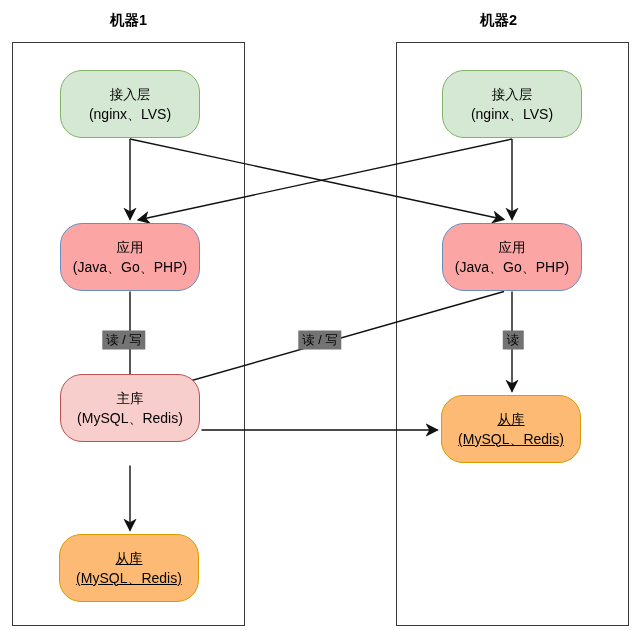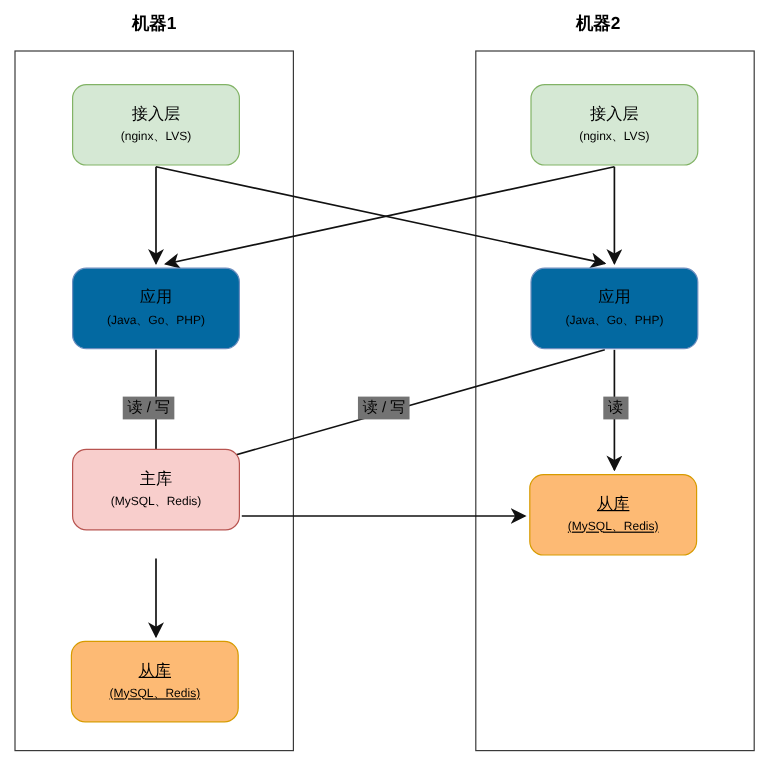--- a/index.html
+++ b/index.html
@@ -38,35 +38,35 @@
   #machine2-label { left: 382px; }
 
   
   svg.edges { position: absolute; left: 0; top: 0; width: 640px; height: 640px; }
   svg.edges line { stroke: #111111; stroke-width: 1.4; }
 
   
   .node {
     position: absolute;
     width: 140px; height: 68px;
-    border-radius: 12px;
+    border-radius: 22px;
     border: 1.5px solid;
     box-sizing: border-box;
     display: flex;
     flex-direction: column;
     align-items: center;
     justify-content: center;
     gap: 1px;
     text-align: center;
   }
   .node .node-title { font-size: 13.5px; line-height: 19px; }
-  .node .node-sub   { font-size: 10px; line-height: 19px; }
+  .node .node-sub   { font-size: 14px; line-height: 19px; }
 
   .node.access { background: #d5e8d4; border-color: #82b366; }
-  .node.app    { background: #0369a1; border-color: #6c8ebf; }
+  .node.app    { background: #fca5a5; border-color: #6c8ebf; }
   .node.master { background: #f8cecc; border-color: #b85450; }
   .node.slave  { background: #fdba74; border-color: #d79b00; text-decoration: underline; }
 
   #m1-access { left: 60px;  top: 70px; }
   #m2-access { left: 442px; top: 70px; }
   #m1-app    { left: 60px;  top: 223px; }
   #m2-app    { left: 442px; top: 223px; }
   #m1-master { left: 60px;  top: 374px; }
   #m2-slave  { left: 441px; top: 395px; }
   #m1-slave  { left: 59px;  top: 534px; }

